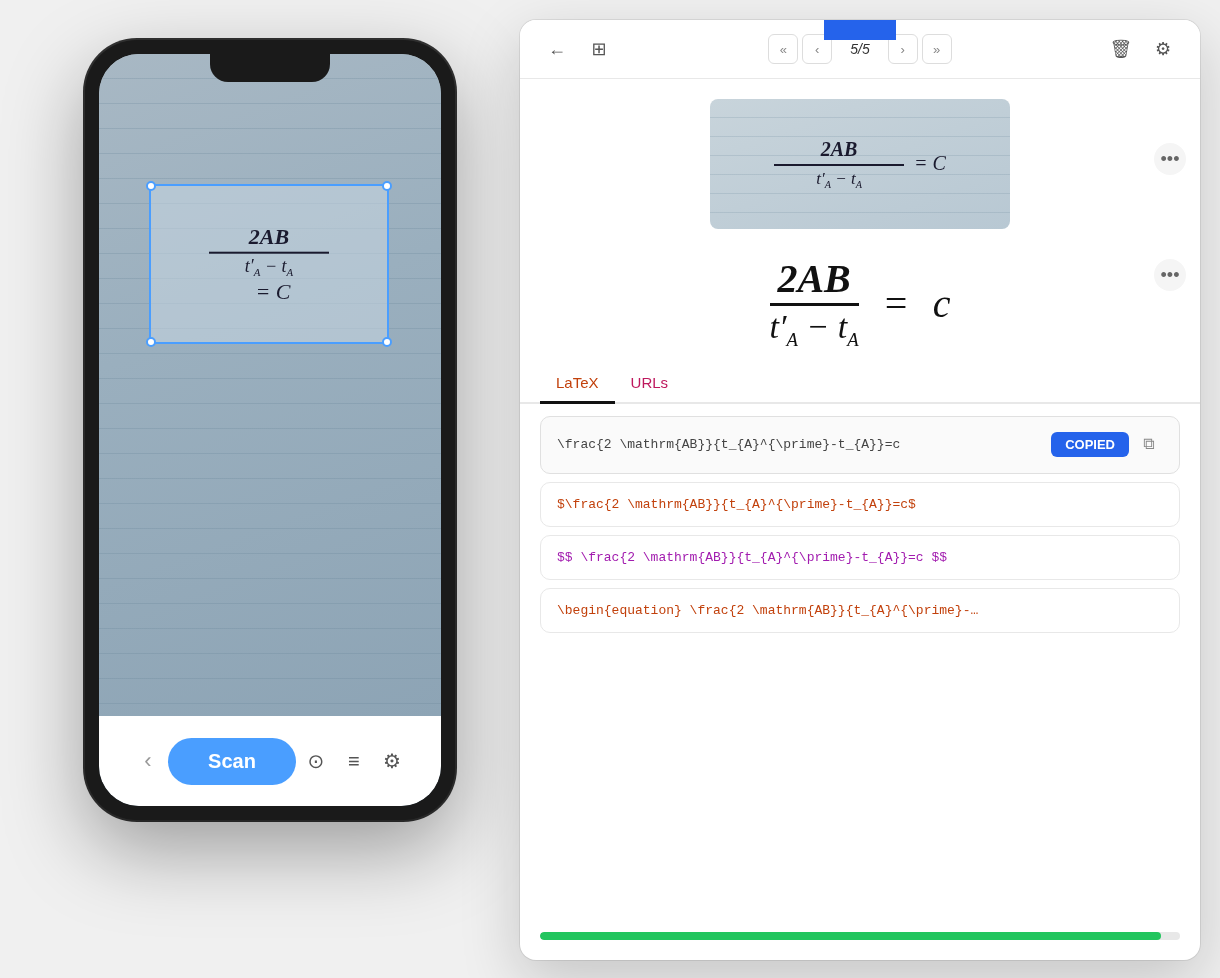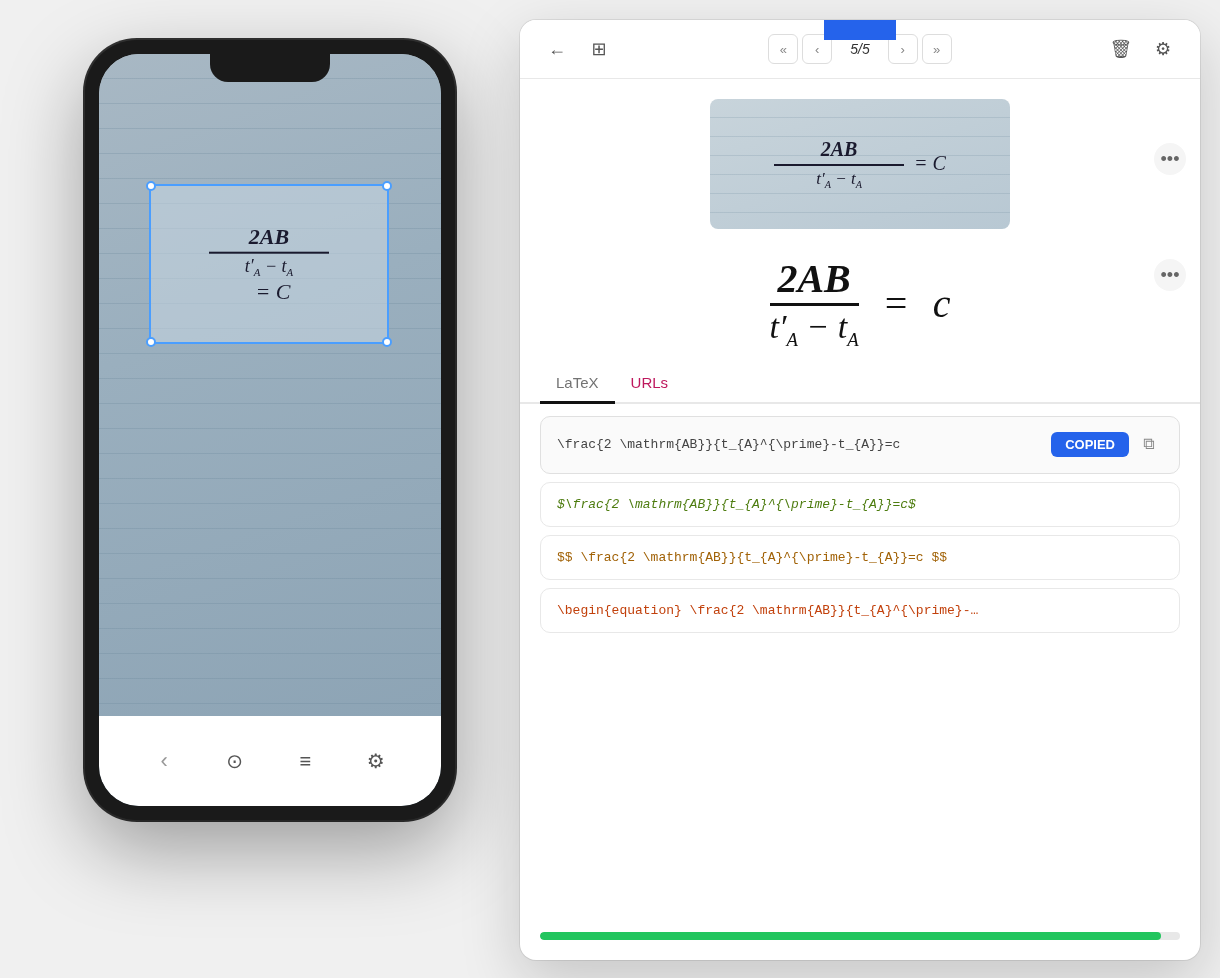--- a/index.html
+++ b/index.html
@@ -429,21 +429,21 @@
       font-weight: 500;
       cursor: pointer;
       border: none;
       background: transparent;
       color: #be185d;
       border-bottom: 3px solid transparent;
       margin-bottom: -2px;
     }
 
     .latex-tab.active {
-      color: #737373;
+      color: #c2410c;
       border-bottom-color: #111;
     }
 
     
     .latex-results {
       padding: 12px 20px;
       display: flex;
       flex-direction: column;
       gap: 0;
     }
@@ -551,20 +551,21 @@
             <span class="fraction-line"></span>
             <span class="denominator">t′<sub>A</sub> − t<sub>A</sub></span>
             <span style="font-size:22px; margin-left:8px;">= C</span>
           </div>
         </div>
       </div>
       <div class="phone-bottom-bar">
         <div class="phone-back-btn">
           <span>‹</span>
         </div>
+        <button class="scan-button">Scan</button>
         <div class="phone-icon-btn">
           <span>⊙</span>
         </div>
         <div class="phone-icon-btn">
           <span>≡</span>
         </div>
         <div class="phone-icon-btn">
           <span>⚙</span>
         </div>
       </div>
@@ -652,25 +653,25 @@
 
     <div class="latex-results">
 
       <div class="latex-row primary">
         <span class="latex-row-text">\frac{2 \mathrm{AB}}{t_{A}^{\prime}-t_{A}}=c</span>
         <span class="copied-badge">COPIED</span>
         <span class="external-link-btn">⧉</span>
       </div>
 
       <div class="latex-row">
-        <span class="latex-row-text" style="color:#4d7c0f;font-style:italic;">$\frac{2 \mathrm{AB}}{t_{A}^{\prime}-t_{A}}=c$</span>
+        <span class="latex-row-text" style="color:#c2410c;">$\frac{2 \mathrm{AB}}{t_{A}^{\prime}-t_{A}}=c$</span>
       </div>
 
       <div class="latex-row">
-        <span class="latex-row-text" style="color:#a16207;">$$ \frac{2 \mathrm{AB}}{t_{A}^{\prime}-t_{A}}=c $$</span>
+        <span class="latex-row-text" style="color:#a21caf;">$$ \frac{2 \mathrm{AB}}{t_{A}^{\prime}-t_{A}}=c $$</span>
       </div>
 
       <div class="latex-row">
         <span class="latex-row-text" style="color:#c2410c;">\begin{equation} \frac{2 \mathrm{AB}}{t_{A}^{\prime}-…</span>
       </div>
     </div>
 
     <div class="confidence-section">
       <div class="confidence-bar-bg">
         <div class="confidence-bar-fill" style="width: 97%;"></div>

